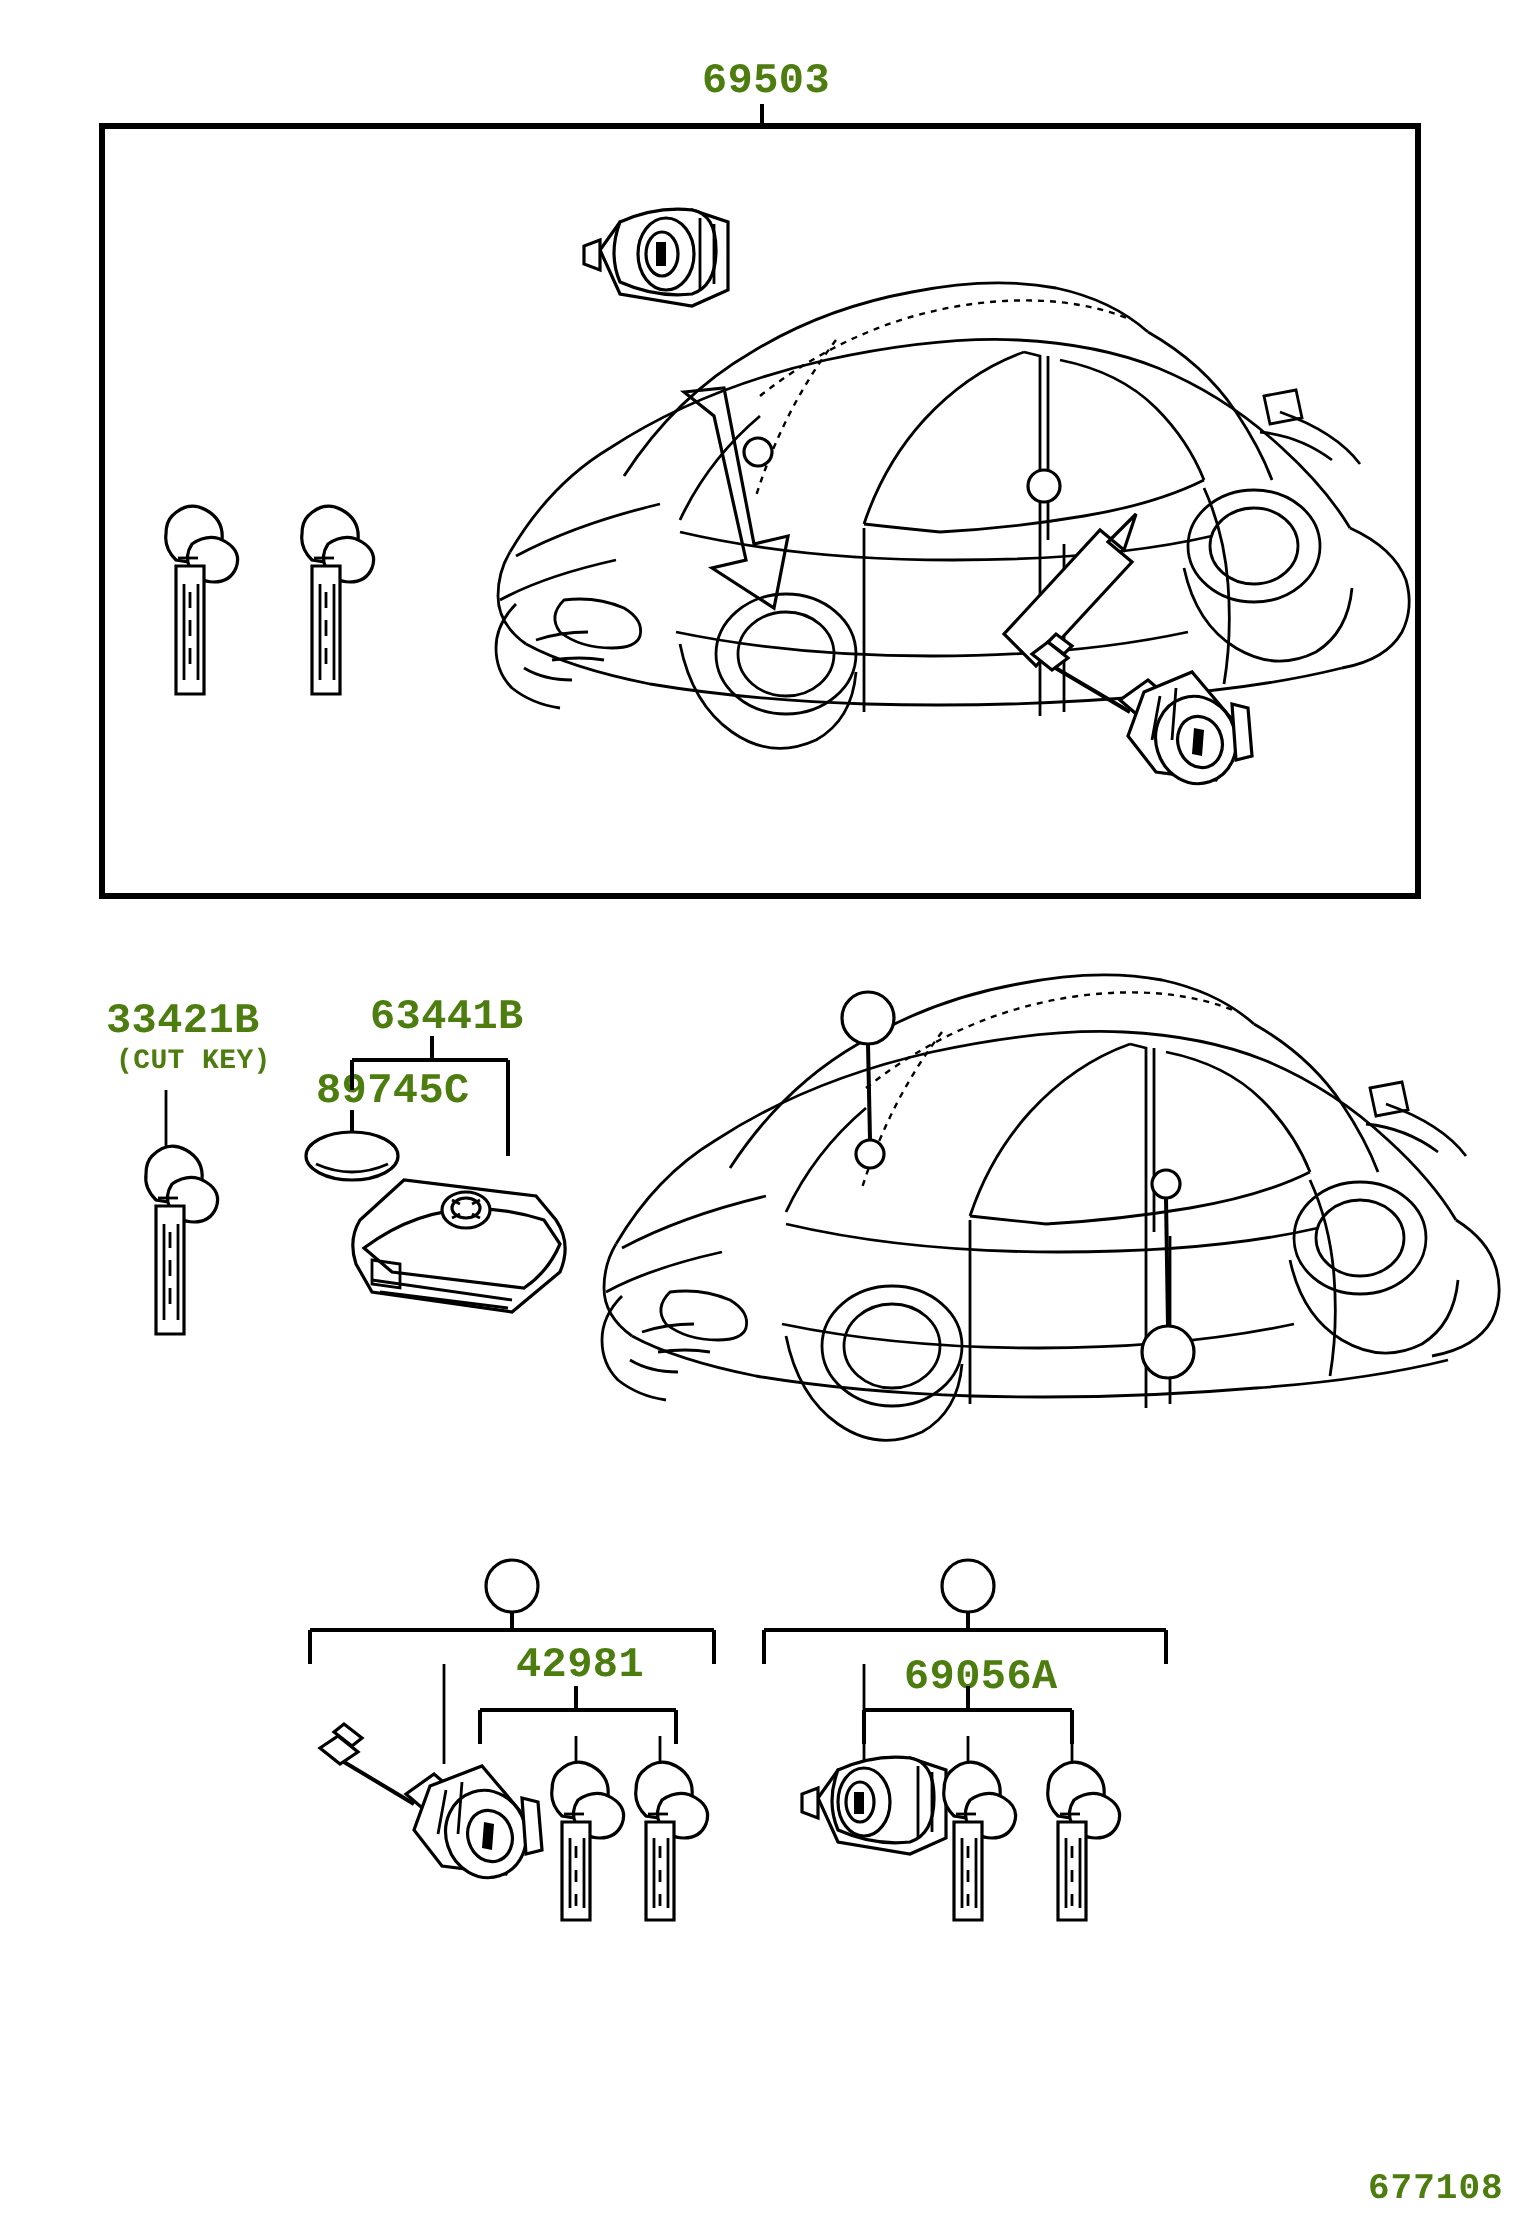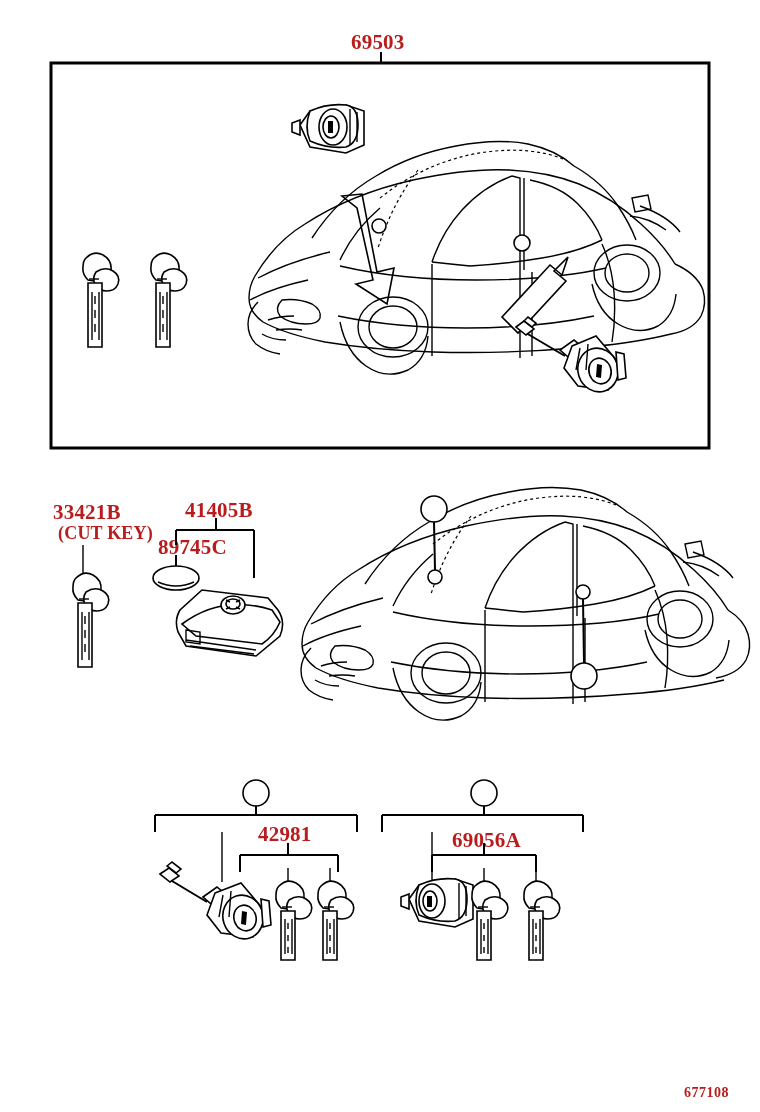--- a/index.html
+++ b/index.html
@@ -17,29 +17,29 @@
     overflow: hidden;
   }
   #sheet {
     position: absolute;
     left: 0; top: 0;
     width: 760px;
     height: 1112px;
   }
   .lbl {
     position: absolute;
-    font-family: Liberation Serif, serif;
+    font-family: Liberation Mono, monospace;
     font-weight: bold;
-    color: #b91c1c;
+    color: #4d7c0f;
     white-space: nowrap;
     letter-spacing: 0.2px;
   }
   .lbl-main   { font-size: 21px; }
-  .lbl-note   { font-size: 18px; font-weight: bold; }
-  .lbl-corner { font-size: 14px; font-weight: bold; letter-spacing: 0.5px; }
+  .lbl-note   { font-size: 14px; font-weight: bold; }
+  .lbl-corner { font-size: 18px; font-weight: bold; letter-spacing: 0.5px; }
   .svgwrap {
     position: absolute;
     left: 0; top: 0;
     width: 760px;
     height: 1112px;
     pointer-events: none;
   }
   svg { display: block; overflow: visible; }
   .ln   { stroke: #000; stroke-width: 2; fill: none; }
   .ln1  { stroke: #000; stroke-width: 1.4; fill: none; }
@@ -52,21 +52,21 @@
 <body>
 
 <div id="sheet">
 
   <div class="lbl lbl-main" style="left:351px; top:30px;">69503</div>
 
   <div class="lbl lbl-main" style="left:53px; top:500px;">33421B</div>
 
   <div class="lbl lbl-note" style="left:58px; top:523px;">(CUT KEY)</div>
 
-  <div class="lbl lbl-main" style="left:185px; top:498px;">41405B</div>
+  <div class="lbl lbl-main" style="left:185px; top:498px;">63441B</div>
 
   <div class="lbl lbl-main" style="left:158px; top:535px;">89745C</div>
 
   <div class="lbl lbl-main" style="left:258px; top:822px;">42981</div>
 
   <div class="lbl lbl-main" style="left:452px; top:828px;">69056A</div>
 
   <div class="lbl lbl-corner" style="left:684px; top:1085px;">677108</div>
 
   <div class="lbl" style="left:428px; top:500px; font-size:16px;">2</div>

